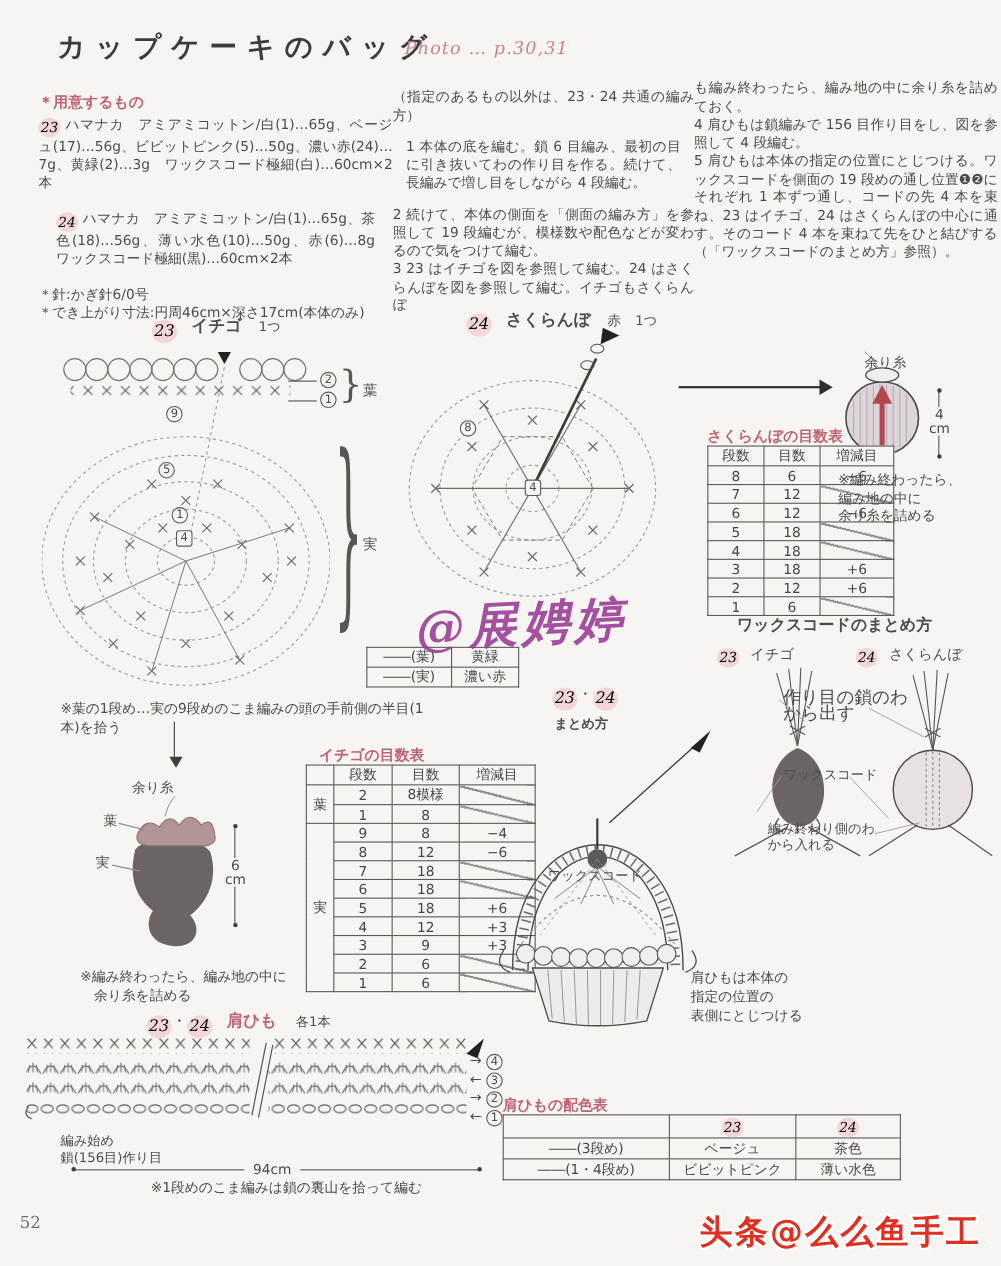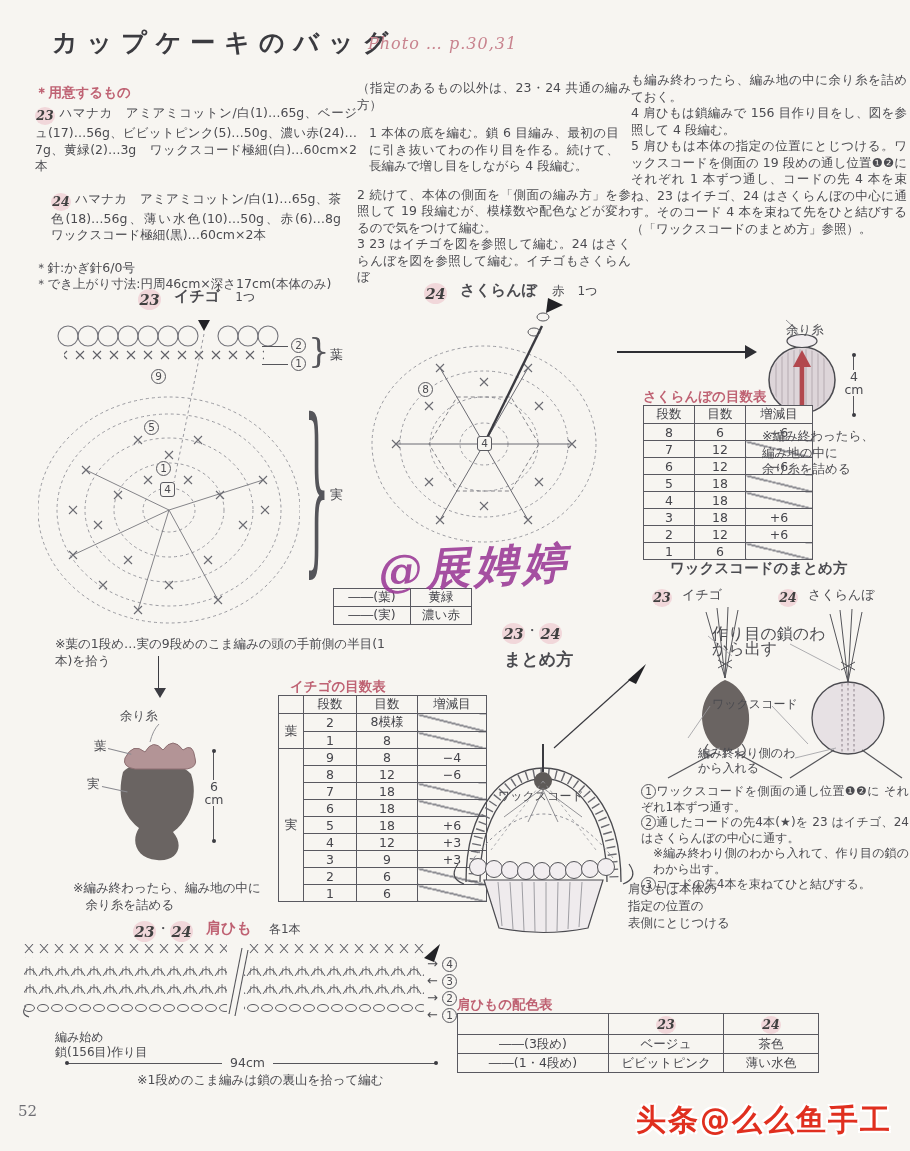--- a/index.html
+++ b/index.html
@@ -6,22 +6,22 @@
   .page{position:relative;width:910px;height:1151px;background:#f7f5f1;overflow:hidden;
         font-family:"DejaVu Sans",sans-serif;color:#4b4b50;}
   .t{position:absolute;}
   .jp{font-size:12.5px;line-height:16.5px;text-align:justify;}
   .pre{white-space:pre-line;}
   .pink{color:#bf6273;}
   .sect-title{font-size:13.5px;font-weight:bold;}
   .title{font-size:25px;font-weight:bold;letter-spacing:9px;color:#3b3b40;}
   .photo{font-size:16px;font-style:italic;color:#c8838e;letter-spacing:1px;font-family:"DejaVu Serif",serif;}
   .badge{display:inline-block;min-width:21px;height:21px;line-height:21px;border-radius:50%;
-         background:#f1d7da;color:#404040;font-family:"DejaVu Serif",serif;font-style:italic;
-         font-size:14.5px;text-align:center;vertical-align:-4px;padding:0 1px;font-weight:bold;}
+         background:#f1d7da;color:#000000;font-family:"DejaVu Serif",serif;font-style:italic;
+         font-size:14.5px;text-align:center;vertical-align:-4px;padding:0 1px;}
   .badge.sm{min-width:18px;height:18px;line-height:18px;font-size:12.5px;vertical-align:-3px;}
   .cnum{display:inline-block;width:15px;height:15px;line-height:13.5px;border:1.2px solid #5a5a60;
         border-radius:50%;font-size:10.5px;text-align:center;background:#f7f5f1;color:#4b4b50;box-sizing:border-box;}
   .cbox{display:inline-block;width:15px;height:15px;line-height:13.5px;border:1.2px solid #5a5a60;
         border-radius:3px;font-size:10.5px;text-align:center;background:#f7f5f1;color:#4b4b50;box-sizing:border-box;}
   table.ct{border-collapse:collapse;background:#f7f5f1;}
   table.ct td,table.ct th{border:1.4px solid #595960;font-size:12.5px;font-weight:normal;
         text-align:center;padding:0 5px;height:16px;color:#45454b;}
   .diag{background-image:linear-gradient(to right top,transparent 46%,#8a8a90 46%,#8a8a90 52%,transparent 52%);}
   .hline{border-top:1.3px solid #55555a;height:0;}
@@ -379,21 +379,21 @@
     <tr>
           <td>1</td>
           <td>6</td>
           <td class="diag"></td>
         </tr>
   </tbody>
     </table>
 
   <div class="t" style="left:502px;top:620px;">
     <span class="badge">23</span><span style="font-size:14px;">・</span><span class="badge">24</span>
-    <div style="font-size:17px;font-weight:bold;margin-top:4px;margin-left:2px;">まとめ方</div>
+    <div style="font-size:12px;font-weight:bold;margin-top:4px;margin-left:2px;">まとめ方</div>
   </div>
 
   <svg class="t" style="left:436px;top:652px;" width="215" height="285" viewBox="0 0 215 285">
     <path d="M30,230 C30,78 185,78 185,230" fill="none" stroke="#4b4b50" stroke-width="1.3"></path>
     <path d="M44,230 C44,92 171,92 171,230" fill="none" stroke="#4b4b50" stroke-width="1.3"></path>
     <path d="M37,230 C37,85 178,85 178,230" fill="none" stroke="#6a6a70" stroke-width="9" stroke-dasharray="1.4 6"></path>
     <path d="M22,212 q-10,14 6,20" fill="none" stroke="#4b4b50" stroke-width="1.2"></path>
     <path d="M193,212 q10,14 -6,20" fill="none" stroke="#4b4b50" stroke-width="1.2"></path>
     <line x1="107" y1="120" x2="107" y2="92" stroke="#3a3a40" stroke-width="2"></line>
     <circle cx="107" cy="129" r="9" fill="#5e5a58"></circle>
@@ -479,26 +479,20 @@
       <line x1="60" y1="156" x2="80" y2="150"></line>
         <line x1="155" y1="160" x2="196" y2="150"></line>
     </g>
   </svg>
   <div class="t pre" style="left:712px;top:626px;font-size:16px;line-height:15px;">作り目の鎖のわ
 から出す</div>
   <div class="t" style="left:712px;top:696px;font-size:12px;">ワックスコード</div>
   <div class="t pre" style="left:698px;top:746px;font-size:12px;line-height:15px;">編み終わり側のわ
 から入れる</div>
 
-  <div class="t" style="left:641px;top:784px;width:268px;font-size:12px;line-height:15.5px;text-align:justify;">
-    <p style="margin:0;"><span class="cnum">1</span><span>ワックスコードを側面の通し位置❶❷に それぞれ1本ずつ通す。</span></p>
-    <p style="margin:0;"><span class="cnum">2</span><span>通したコードの先4本(★)を 23 はイチゴ、24 はさくらんぼの中心に通す。</span></p>
-    <p style="margin:0 0 0 12px;">※編み終わり側のわから入れて、作り目の鎖のわから出す。</p>
-    <p style="margin:0;"><span class="cnum">3</span><span>コードの先4本を束ねてひと結びする。</span></p>
-  </div>
   <div class="t pre" style="left:628px;top:880px;font-size:12.5px;line-height:17px;">肩ひもは本体の
 指定の位置の
 表側にとじつける</div>
 
   <div class="t" style="left:133px;top:918px;">
     <span class="badge">23</span><span style="font-size:14px;">・</span><span class="badge">24</span>
     <span class="pink" style="font-size:15px;font-weight:bold;margin-left:8px;">肩ひも</span>
     <span style="font-size:12px;margin-left:12px;">各1本</span>
   </div>
 

